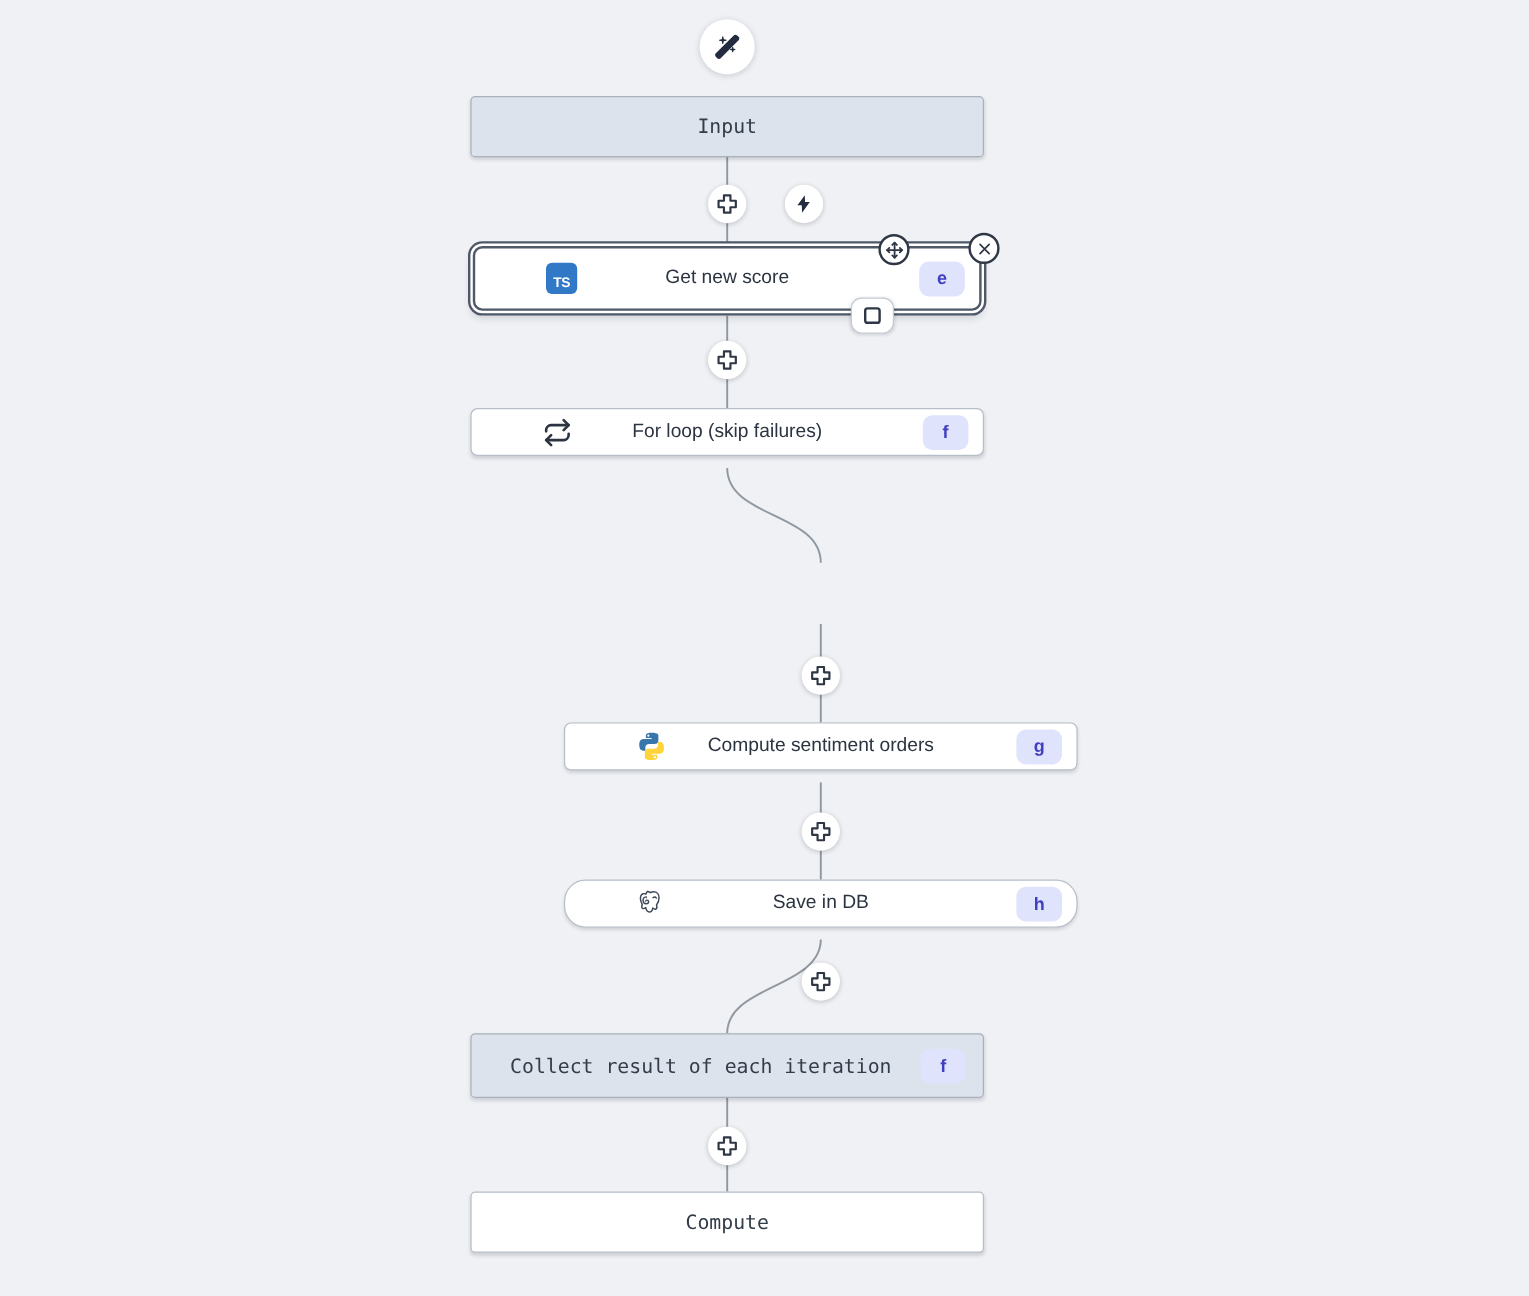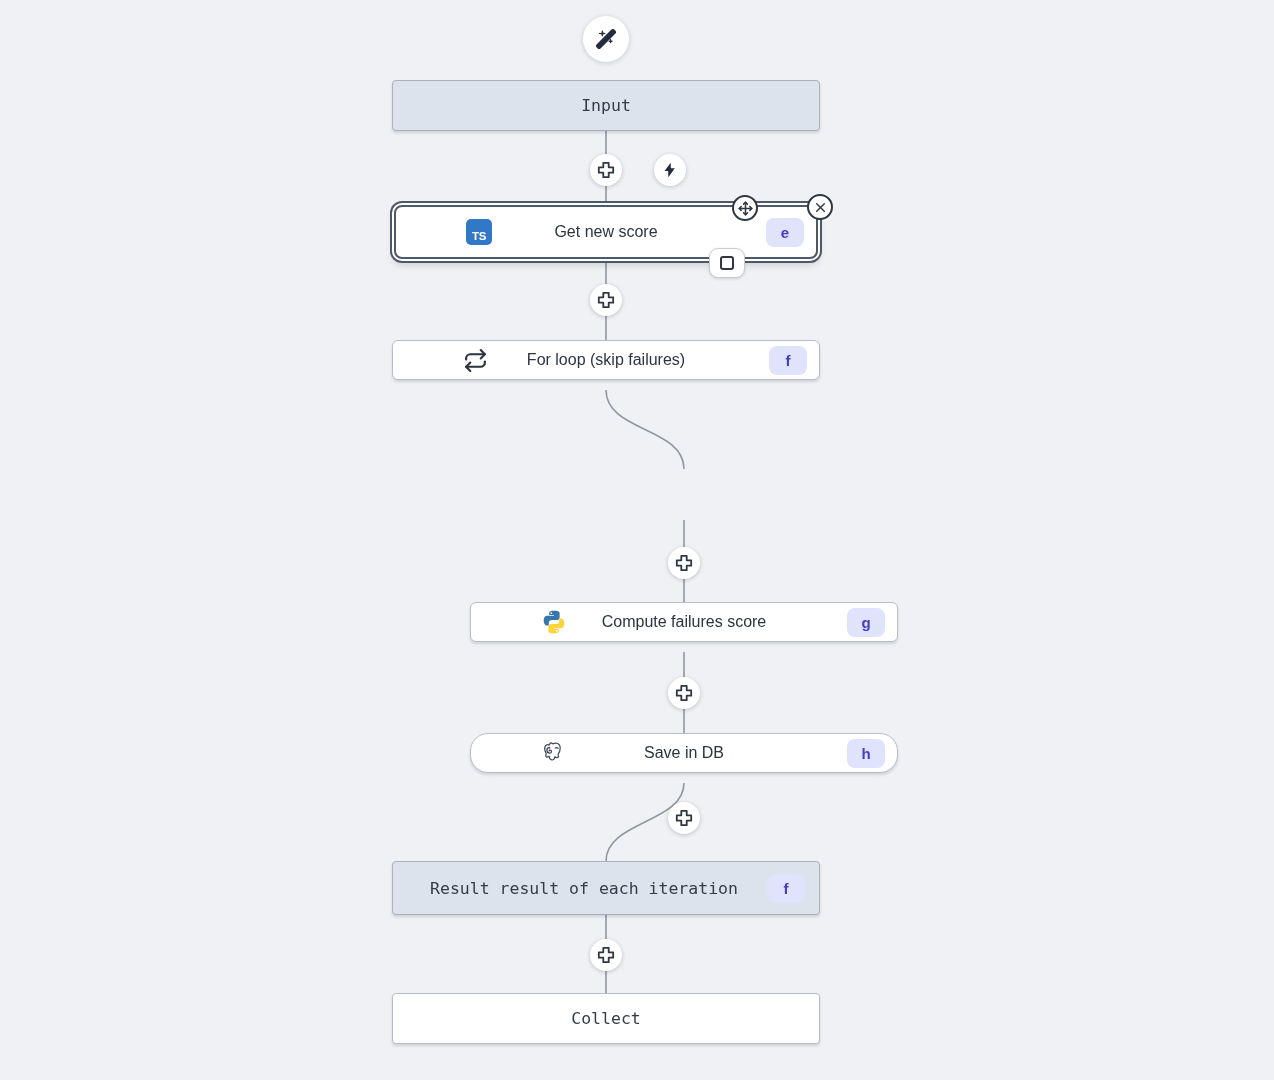--- a/index.html
+++ b/index.html
@@ -23,21 +23,21 @@
   
   .node{position:absolute;z-index:3;display:flex;align-items:center;justify-content:center;
         width:428px;height:40px;background:#fff;border:1px solid var(--node-border);
         border-radius:6px;box-shadow:0 2px 3px rgba(16,24,40,.14);
         color:var(--ink);font-size:16px;cursor:pointer;}
   .node .nlabel{white-space:nowrap;}
   .node.virtual{background:var(--virtual-bg);border-color:var(--virtual-border);border-radius:4px;
         font-family:"DejaVu Sans Mono","Liberation Mono",monospace;font-size:16.5px;color:#333c49;}
   .node.selected{border:2px solid var(--sel);border-radius:8px;height:54px;
         box-shadow:0 0 0 2px #fff,0 0 0 4px var(--sel),0 5px 8px rgba(16,24,40,.18);}
-  .nicon{position:absolute;left:22px;display:flex;align-items:center;justify-content:center;padding-left:48px;}
+  .nicon{position:absolute;left:11px;display:flex;align-items:center;justify-content:center;padding-left:48px;}
   .badge{position:absolute;right:12px;width:38px;height:29px;border-radius:8px;
         background:var(--badge-bg);color:var(--badge-ink);
         font-family:"Liberation Sans",sans-serif;font-weight:bold;font-size:15px;
         display:flex;align-items:center;justify-content:center;}
   .node.virtual .badge{right:14px;}
 
   
   .ts-icon{width:26px;height:26px;border-radius:5px;background:#3178c6;color:#fff;
         display:flex;align-items:flex-end;justify-content:center;
         font-weight:bold;font-size:11.5px;letter-spacing:-.3px;padding-bottom:3px;}
@@ -157,21 +157,21 @@
     </span>
   </button>
 
   <div class="node" style="left:470px;top:602px;">
     <span class="nicon">
       <svg class="ico" width="26" height="26" viewBox="0 0 24 24">
         <path fill="#3776ab" d="M11.9 1.5c-4.6 0-4.3 2-4.3 2v2.1h4.4v.7H5.9S2.5 5.9 2.5 10.7c0 4.7 2.9 4.6 2.9 4.6h1.8v-2.3s-.1-2.9 2.9-2.9h4.4s2.7.1 2.7-2.6v-4s.4-2-5.3-2zm-2.4 1.4a.85.85 0 1 1 0 1.7.85.85 0 0 1 0-1.7z"></path>
         <path fill="#ffd43b" d="M12.1 22.5c4.6 0 4.3-2 4.3-2v-2.1H12v-.7h6.1s3.4.4 3.4-4.4c0-4.7-2.9-4.6-2.9-4.6h-1.8V11s.1 2.9-2.9 2.9h-4.4s-2.7-.1-2.7 2.6v4s-.4 2 5.3 2zm2.4-1.4a.85.85 0 1 1 0-1.7.85.85 0 0 1 0 1.7z"></path>
       </svg>
     </span>
-    <span class="nlabel">Compute failures score</span>
+    <span class="nlabel">Compute sentiment orders</span>
     <span class="badge">g</span>
   </div>
 
   <button class="circle-btn btn32" style="left:668px;top:677px;">
     <span>
       <svg class="ico" width="18" height="18" viewBox="-10 -10 20 20">
         <path d="M-3,-8 h6 v5 h5 v6 h-5 v5 h-6 v-5 h-5 v-6 h5 z" fill="#fff" stroke="#2f3744" stroke-width="2" stroke-linejoin="round"></path>
       </svg>
     </span>
   </button>
@@ -191,29 +191,29 @@
 
   <button class="circle-btn btn32" style="left:668px;top:802px;">
     <span>
       <svg class="ico" width="18" height="18" viewBox="-10 -10 20 20">
         <path d="M-3,-8 h6 v5 h5 v6 h-5 v5 h-6 v-5 h-5 v-6 h5 z" fill="#fff" stroke="#2f3744" stroke-width="2" stroke-linejoin="round"></path>
       </svg>
     </span>
   </button>
 
   <div class="node virtual" style="left:392px;top:861px;height:54px;">
-    <span class="nlabel" style="margin-right:44px;">Result result of each iteration</span>
+    <span class="nlabel" style="margin-right:44px;">Collect result of each iteration</span>
     <span class="badge">f</span>
   </div>
 
   <button class="circle-btn btn32" style="left:590px;top:939px;">
     <span>
       <svg class="ico" width="18" height="18" viewBox="-10 -10 20 20">
         <path d="M-3,-8 h6 v5 h5 v6 h-5 v5 h-6 v-5 h-5 v-6 h5 z" fill="#fff" stroke="#2f3744" stroke-width="2" stroke-linejoin="round"></path>
       </svg>
     </span>
   </button>
 
   <div class="node" style="left:392px;top:993px;height:51px;border-radius:4px;font-family:'DejaVu Sans Mono','Liberation Mono',monospace;font-size:16.5px;color:#333c49;">
-    <span class="nlabel">Collect</span>
+    <span class="nlabel">Compute</span>
   </div>
 
 </div>
 
 </body></html>

